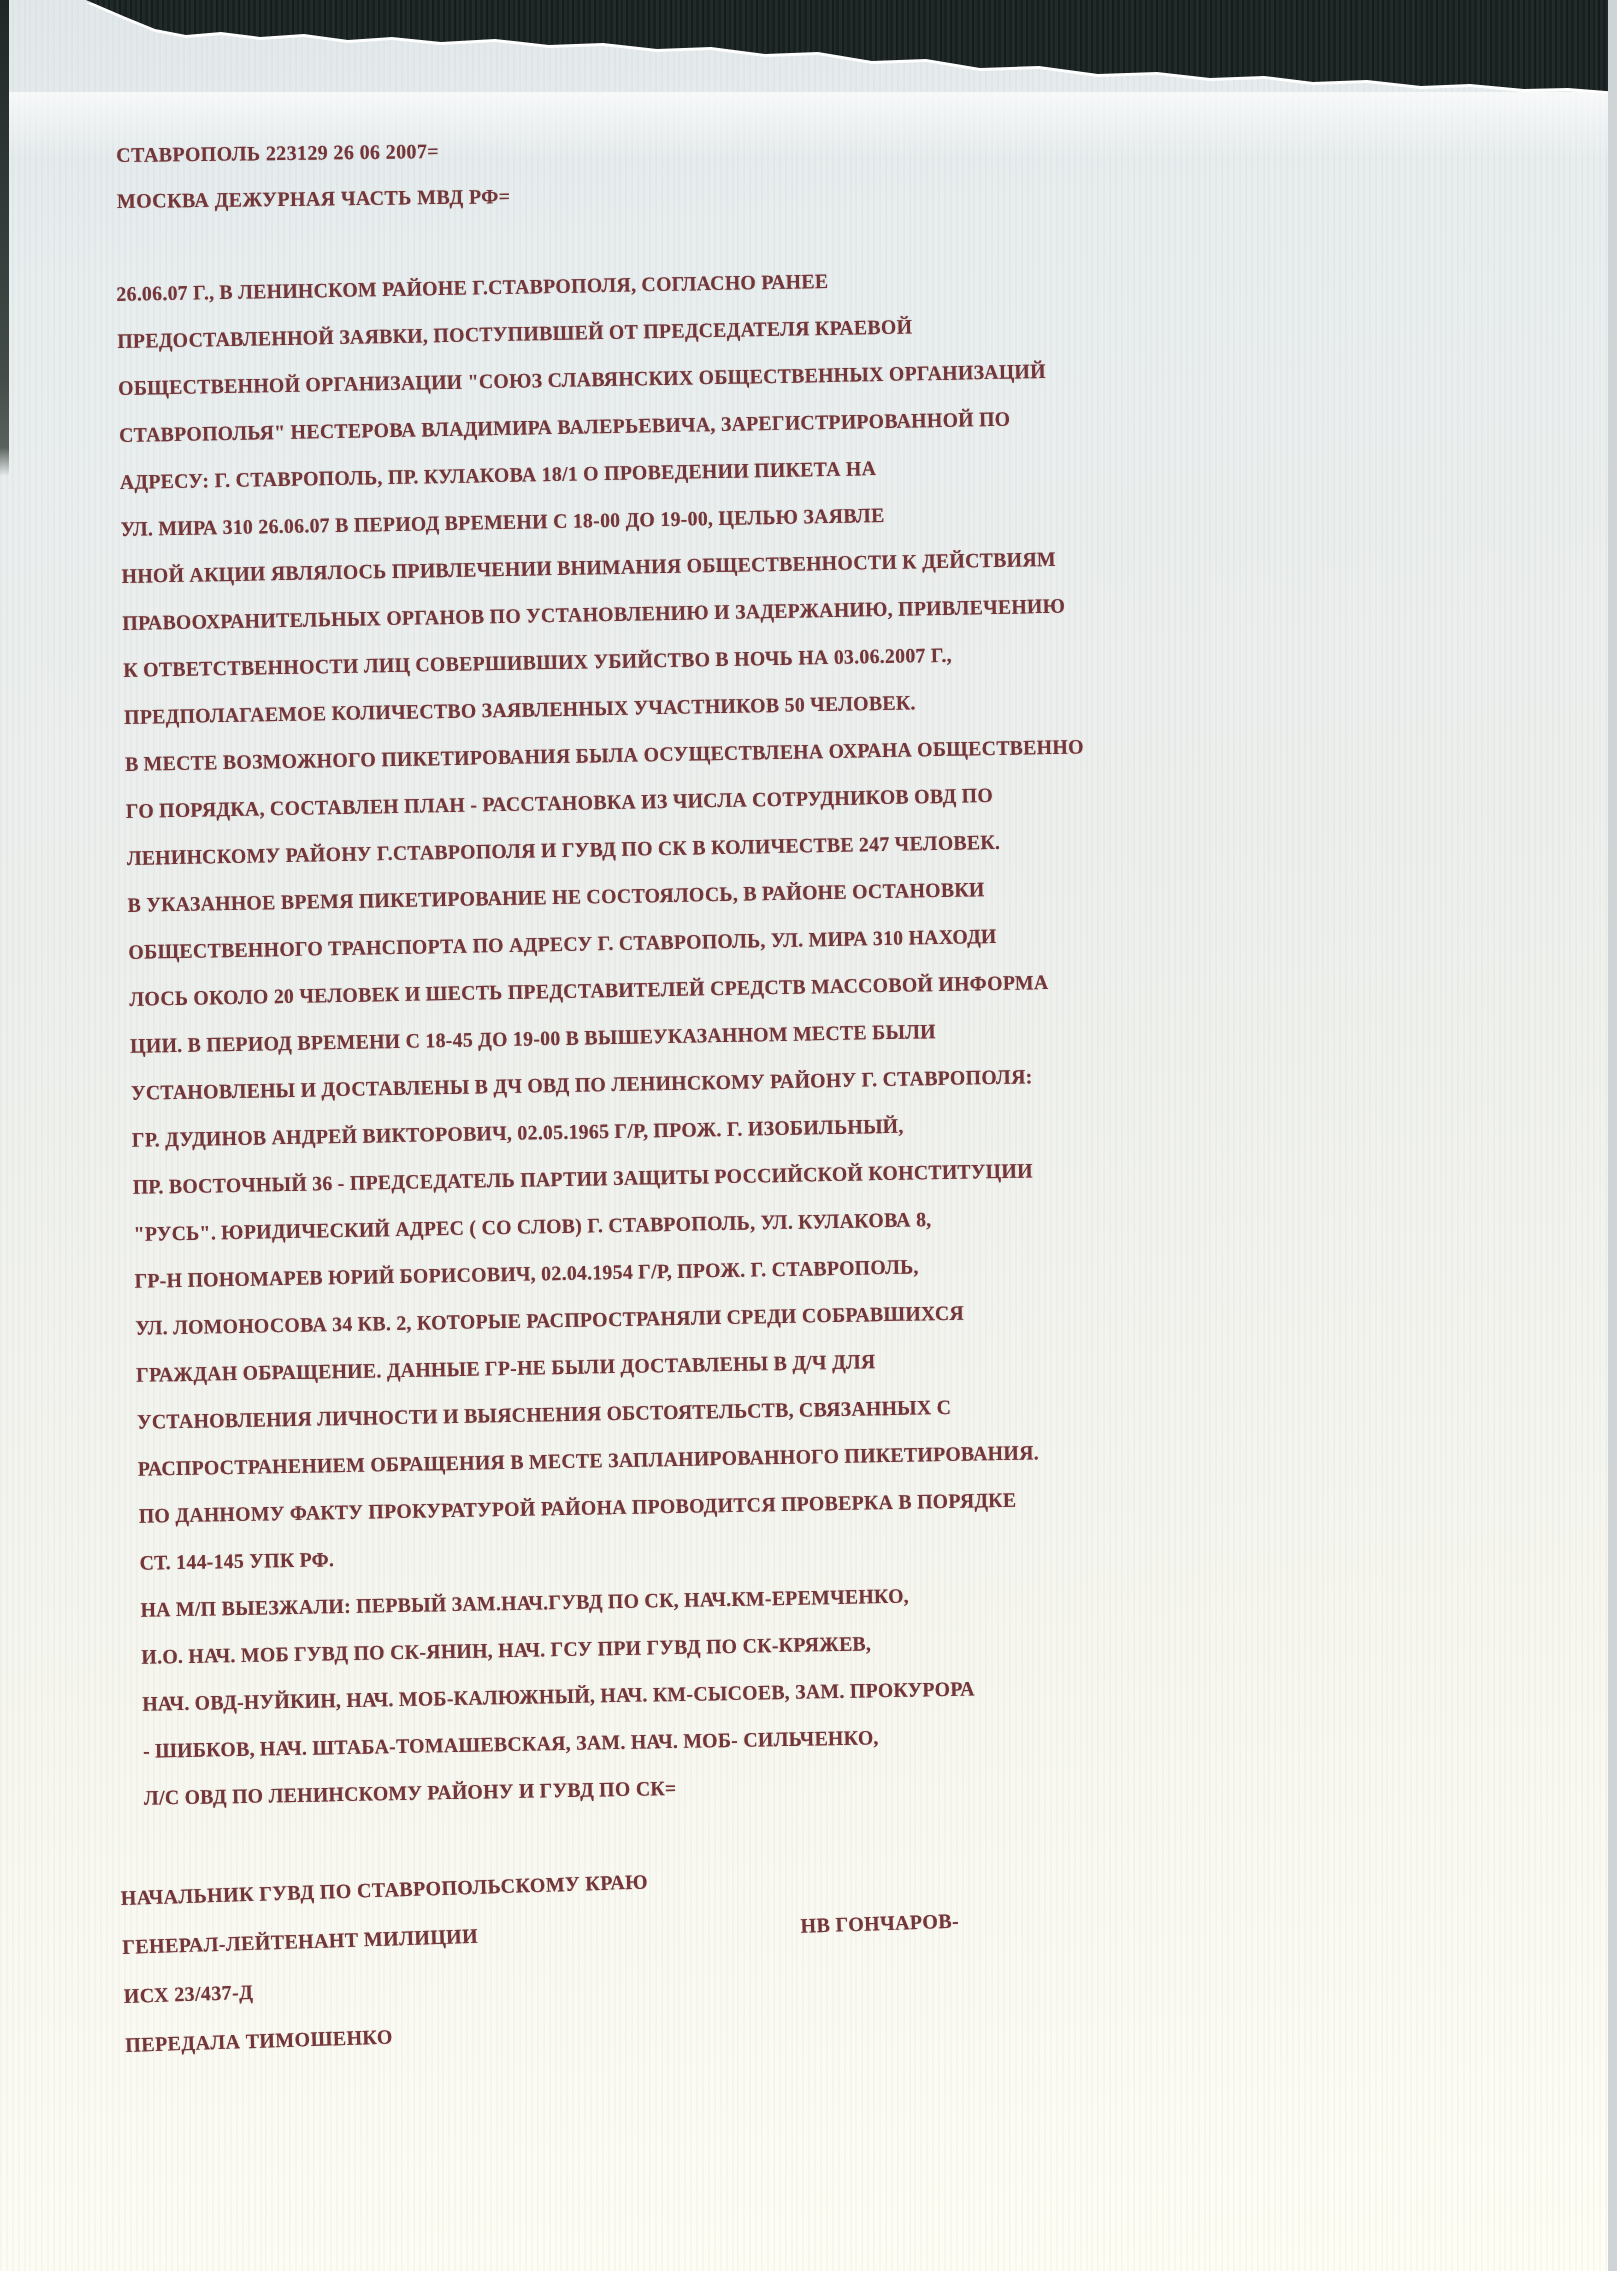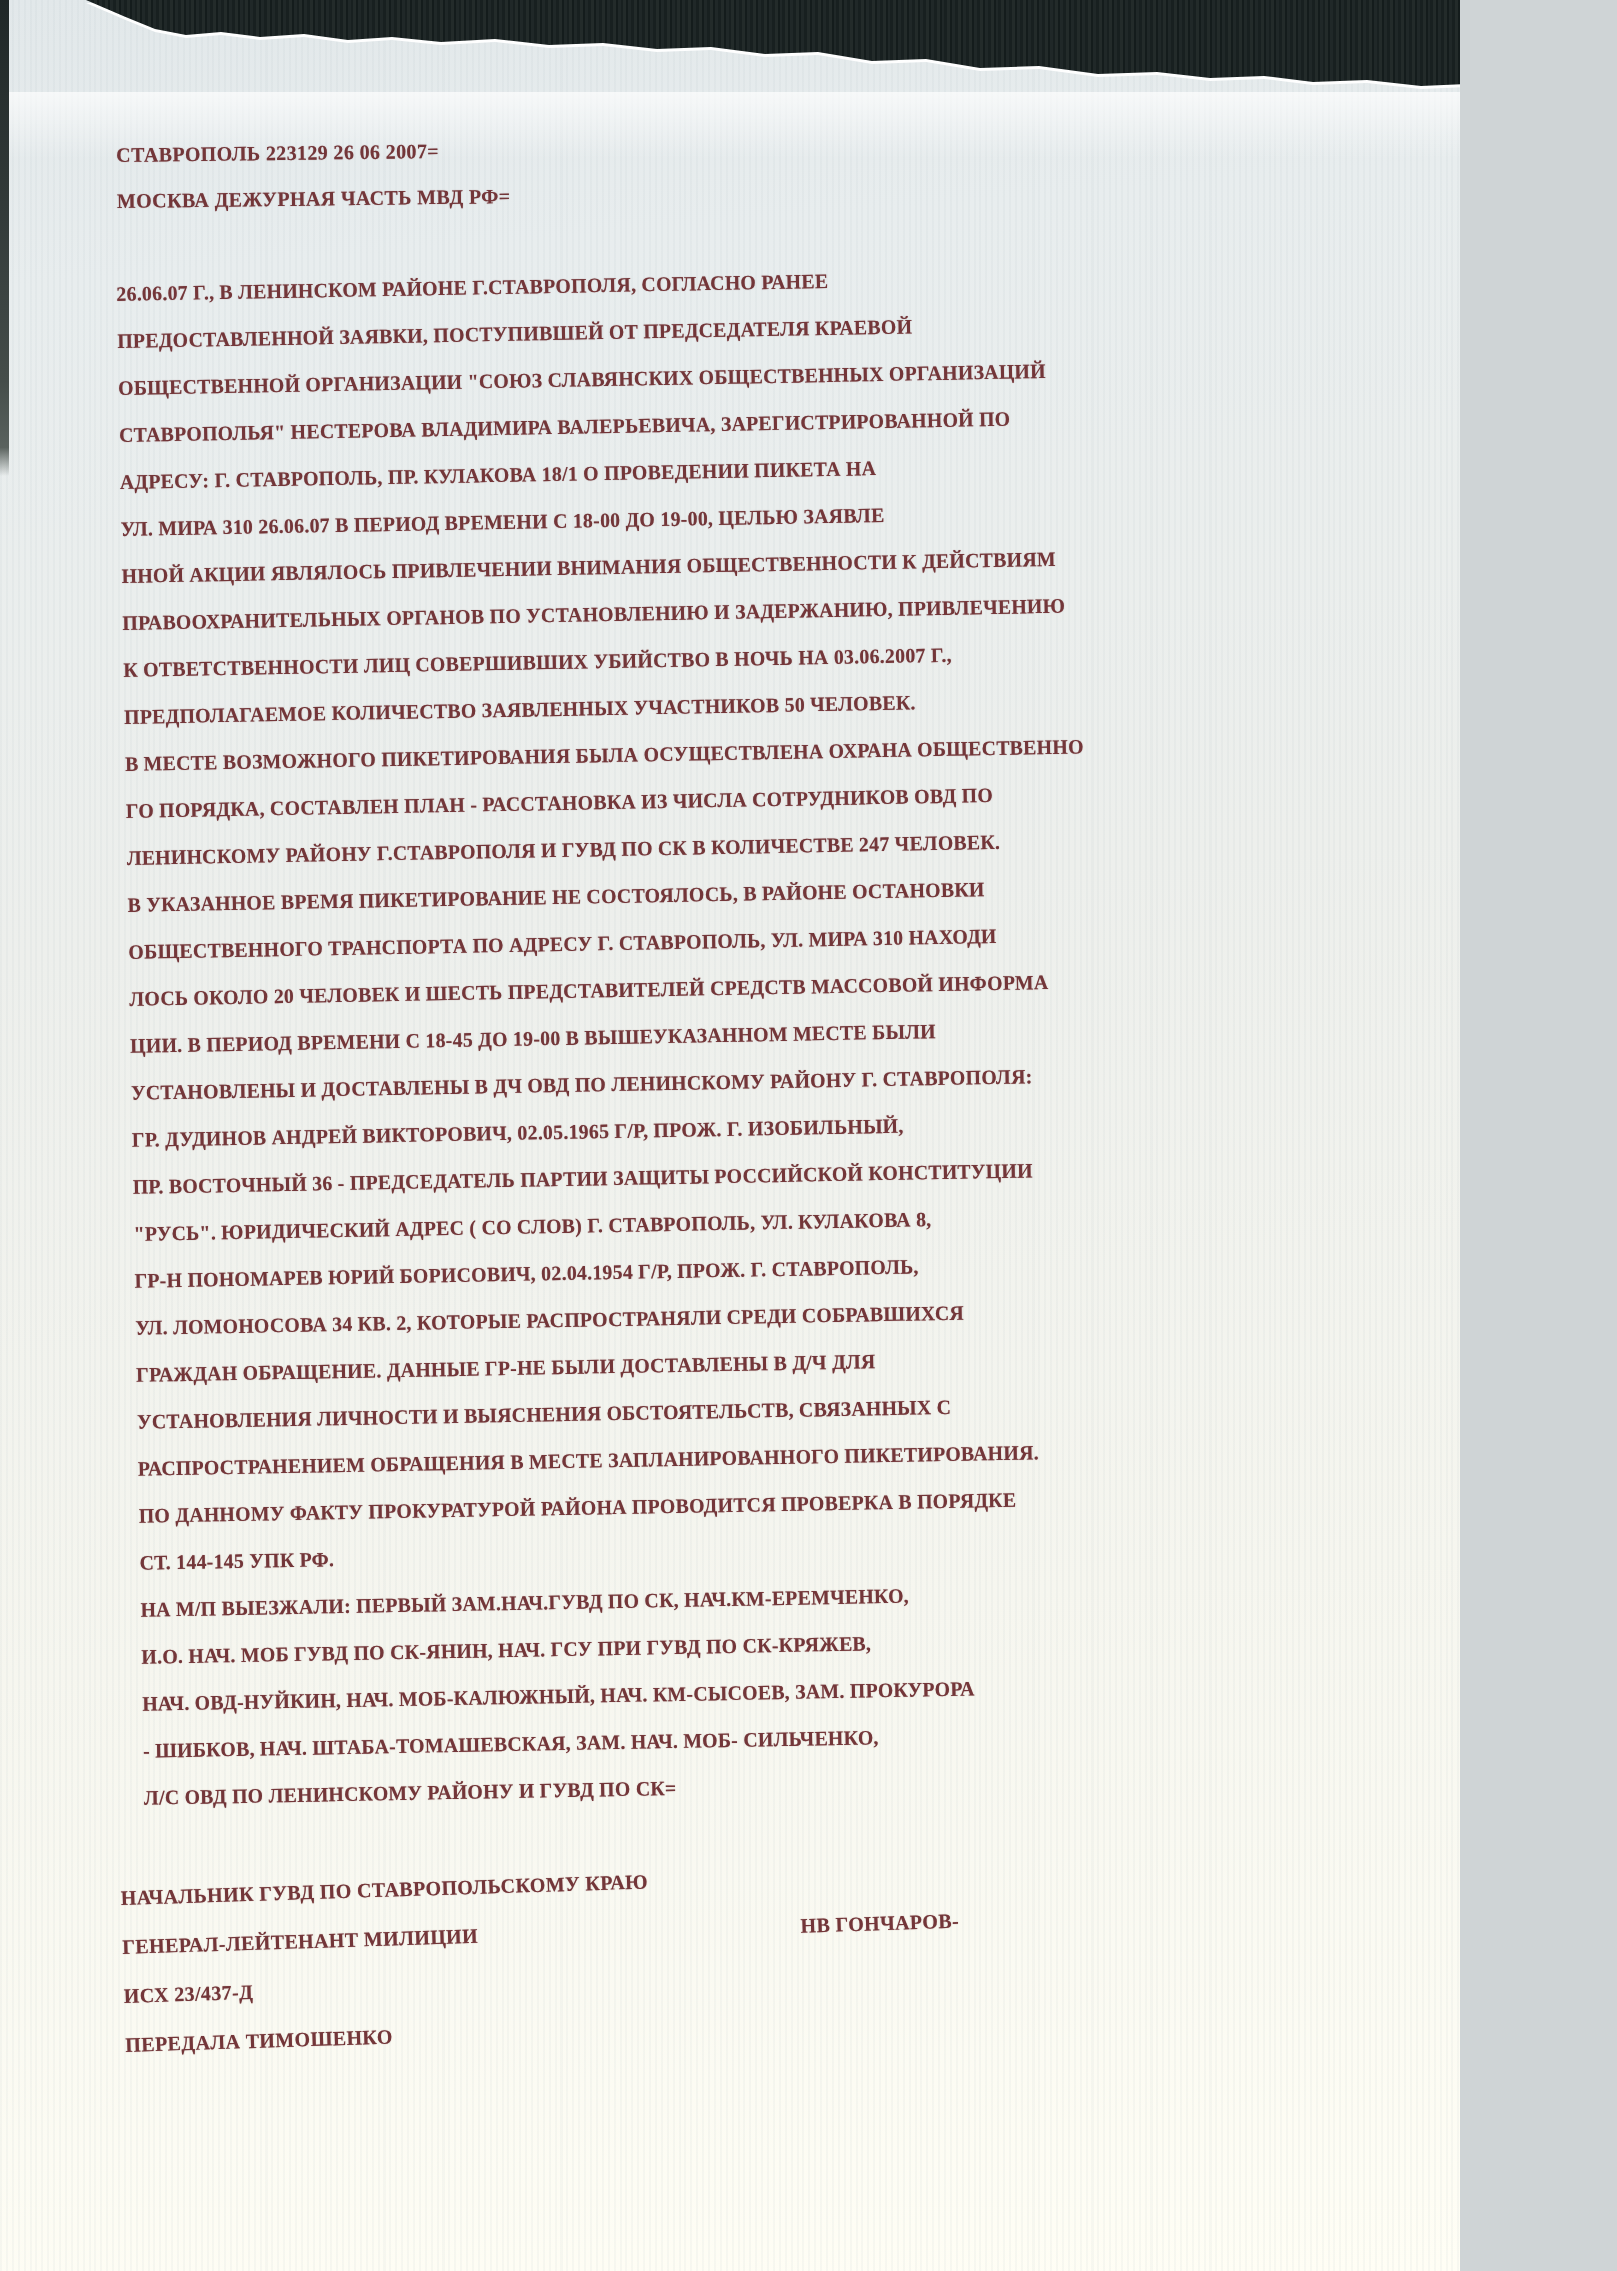--- a/index.html
+++ b/index.html
@@ -1,18 +1,18 @@
 <!DOCTYPE html>
 <html><head>
 <meta charset="utf-8">
 <style>
   html, body { margin: 0; padding: 0; background: #cfd4d6; }
   .page {
     position: relative;
-    width: 1460px;
+    width: 1608px;
     height: 2272px;
     overflow: hidden;
     background: linear-gradient(175deg, #e2e8ea 0%, #e8edee 12%, #edefec 40%, #f6f6ef 70%, #fffef5 100%);
     font-family: "Liberation Serif", "DejaVu Serif", serif;
   }
   
   .streaks {
     position: absolute; inset: 0;
     background: repeating-linear-gradient(90deg, rgba(150,168,175,0.07) 0 2px, rgba(0,0,0,0) 2px 5.9px);
     pointer-events: none;

